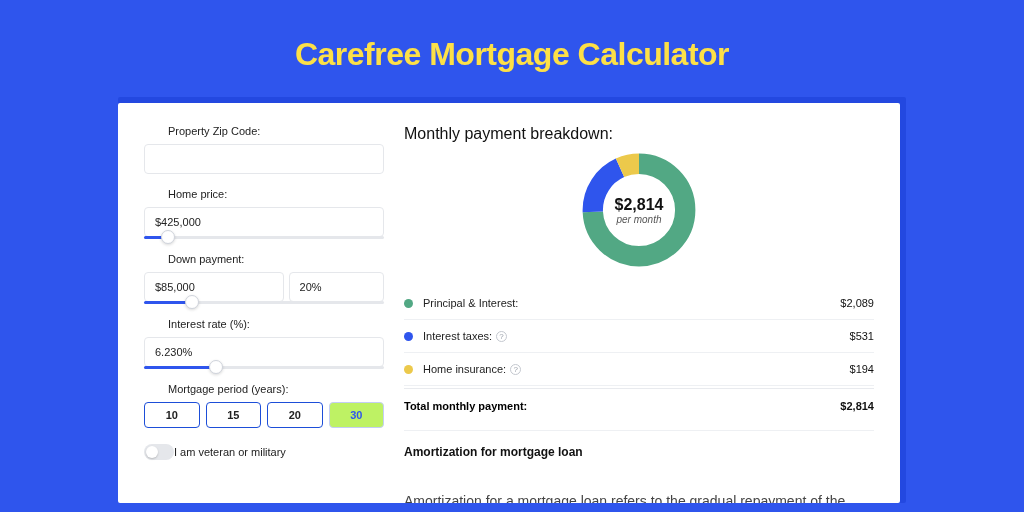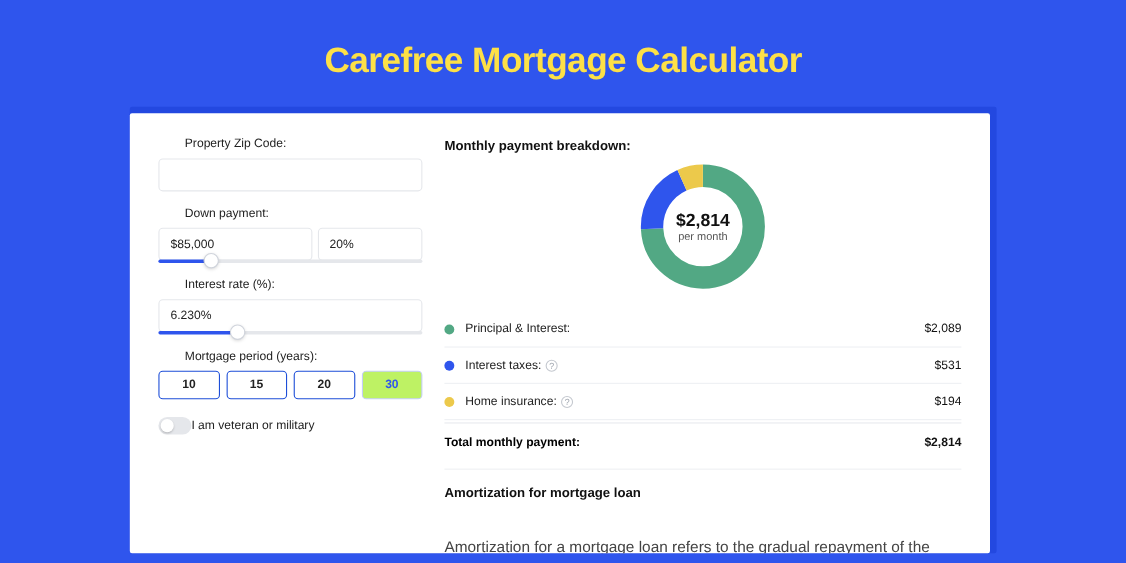--- a/index.html
+++ b/index.html
@@ -89,31 +89,31 @@
   .toggle::after {
     content: "";
     width: 12px; height: 12px;
     background: #fff;
     border-radius: 50%;
     position: absolute;
     top: 2px; left: 2px;
     box-shadow: 0 1px 2px rgba(0,0,0,0.2);
   }
   .toggle-label { font-size: 11px; color: #222; }
-  .breakdown-title { font-size: 12px; font-weight: 700; color: #111; margin-bottom: 6px; }
+  .breakdown-title { font-size: 16px; font-weight: 400; color: #111; margin-bottom: 6px; }
   .donut-wrap { display: flex; justify-content: center; margin: 6px 0 16px 0; }
   .donut { width: 122px; height: 122px; position: relative; }
   .donut svg { width: 122px; height: 122px; transform: rotate(-90deg); }
   .donut-center {
     position: absolute; inset: 0;
     display: flex; flex-direction: column;
     align-items: center; justify-content: center;
   }
   .donut-value { font-size: 16px; font-weight: 700; color: #111; }
-  .donut-sub { font-size: 10px; color: #555; }
+  .donut-sub { font-size: 10px; color: #555; font-style: italic; }
   .legend-row {
     display: flex; align-items: center;
     padding: 10px 0;
     border-bottom: 1px solid #eef0f3;
     font-size: 11px;
   }
   .legend-row:last-of-type { border-bottom: none; }
   .dot { width: 9px; height: 9px; border-radius: 50%; margin-right: 10px; flex-shrink:0; }
   .dot-green { background: #52a884; }
   .dot-blue { background: #2f55ed; }
@@ -154,20 +154,27 @@
 <div class="card">
   <div class="panel">
 
     <div class="left-col">
 
       <div class="field-group">
         <div class="field-label">Property Zip Code:</div>
         <input type="text" class="text-input" value="" style="">
       </div>
 
+      <div class="field-group">
+        <div class="field-label">Home price:</div>
+        <input type="text" class="text-input" value="$425,000" style="">
+        <div class="slider-track" style="--fill:10%;">
+          <div class="slider-thumb"></div>
+        </div>
+      </div>
 
       <div class="field-group">
         <div class="field-label">Down payment:</div>
         <div class="dp-row">
           <input type="text" class="text-input" value="$85,000" style="">
           <input type="text" class="text-input" value="20%" style="">
         </div>
         <div class="slider-track" style="--fill:20%;">
           <div class="slider-thumb"></div>
         </div>

